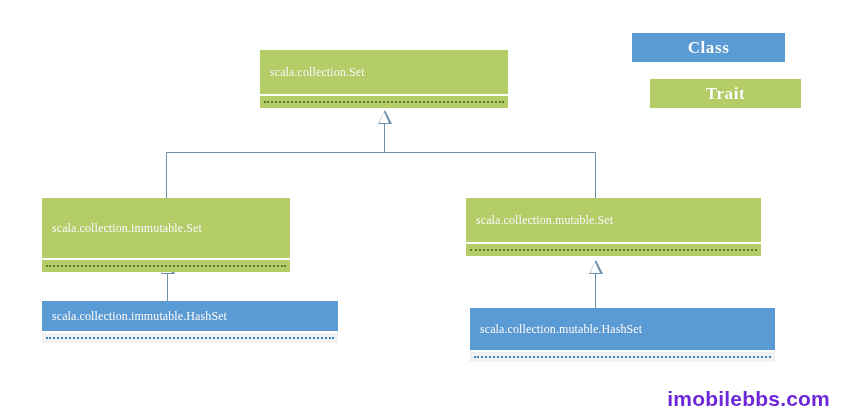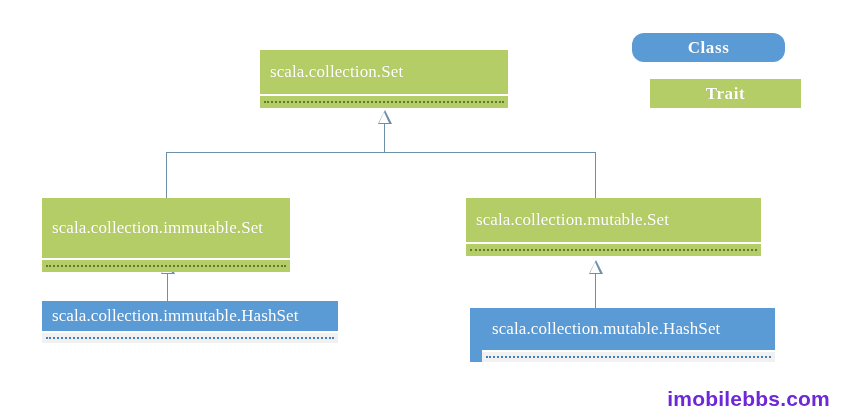--- a/index.html
+++ b/index.html
@@ -22,21 +22,21 @@
     box-sizing: border-box;
     display: flex;
     flex-direction: column;
   }
   .node-title {
     flex: 1 1 auto;
     display: flex;
     align-items: center;
     padding-left: 10px;
     color: #ffffff;
-    font-size: 17px;
+    font-size: 12px;
     letter-spacing: 0.1px;
     white-space: nowrap;
     text-shadow: 0 0 1px rgba(0,0,0,0.12);
   }
   .node-sep {
     flex: 0 0 auto;
     height: 2px;
     background: #ffffff;
   }
   .node-compartment {
@@ -121,21 +121,21 @@
     box-sizing: border-box;
     display: flex;
     align-items: center;
     justify-content: center;
     color: #ffffff;
     font-weight: bold;
     font-size: 17px;
     letter-spacing: 0.6px;
     text-shadow: 0 0 1px rgba(0,0,0,0.15);
   }
-  .legend-box.klass { background: #5b9bd5; border-radius: 12px; }
+  .legend-box.klass { background: #5b9bd5; }
   .legend-box.trait { background: #b5cd67; }
 
   
   #watermark {
     position: absolute;
     right: 13px;
     bottom: 8px;
     color: #6d28d9;
     font-family: "Liberation Sans", "DejaVu Sans", sans-serif;
     font-size: 21px;
@@ -199,21 +199,21 @@
   </div>
 
   <div class="node klass" style="left:42px; top:301px; width:296px; height:42px;">
     <div class="node-title">scala.collection.immutable.HashSet</div>
     <div class="node-sep"></div>
     <div class="node-compartment">
       <span class="dotline"></span>
     </div>
   </div>
 
-  <div class="node klass" style="left:470px; top:308px; width:305px; height:54px;padding-left:12px;">
+  <div class="node klass" style="left:470px; top:308px; width:305px; height:54px;">
     <div class="node-title">scala.collection.mutable.HashSet</div>
     <div class="node-sep"></div>
     <div class="node-compartment">
       <span class="dotline"></span>
     </div>
   </div>
 
   <div class="legend-box klass" style="left:632px; top:33px; width:153px; height:29px;">
     <span>Class</span>
   </div>

